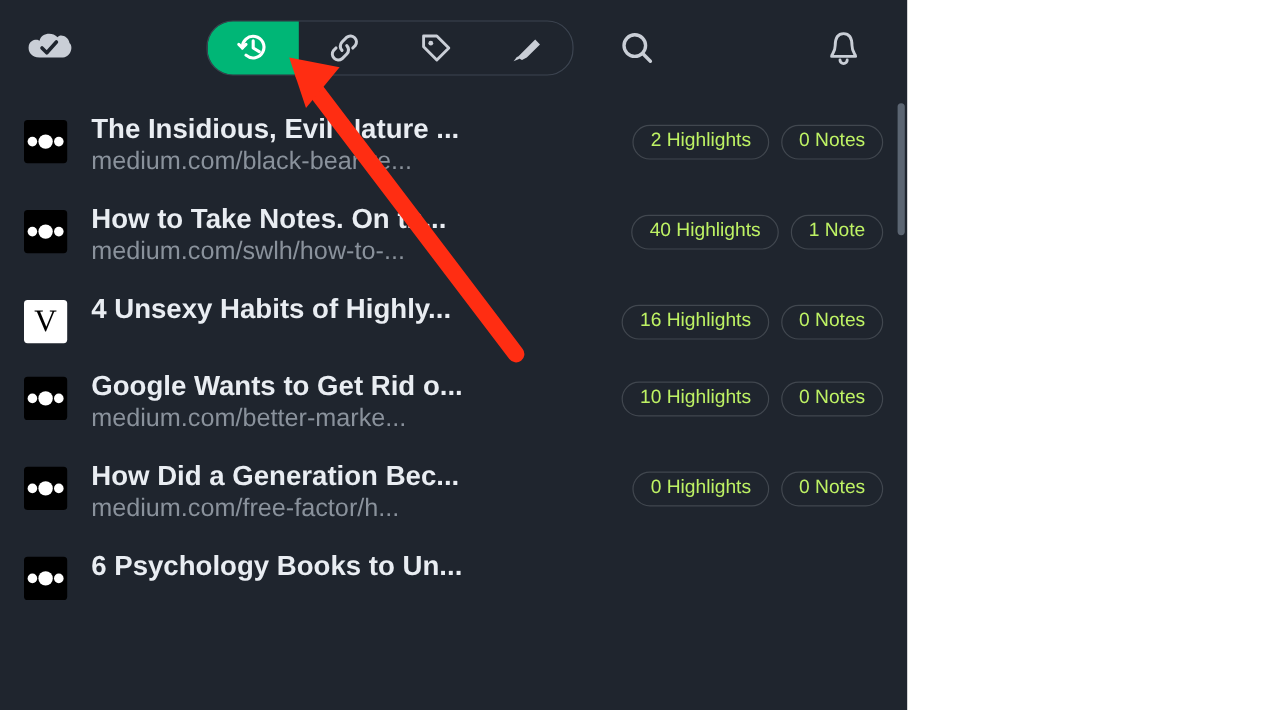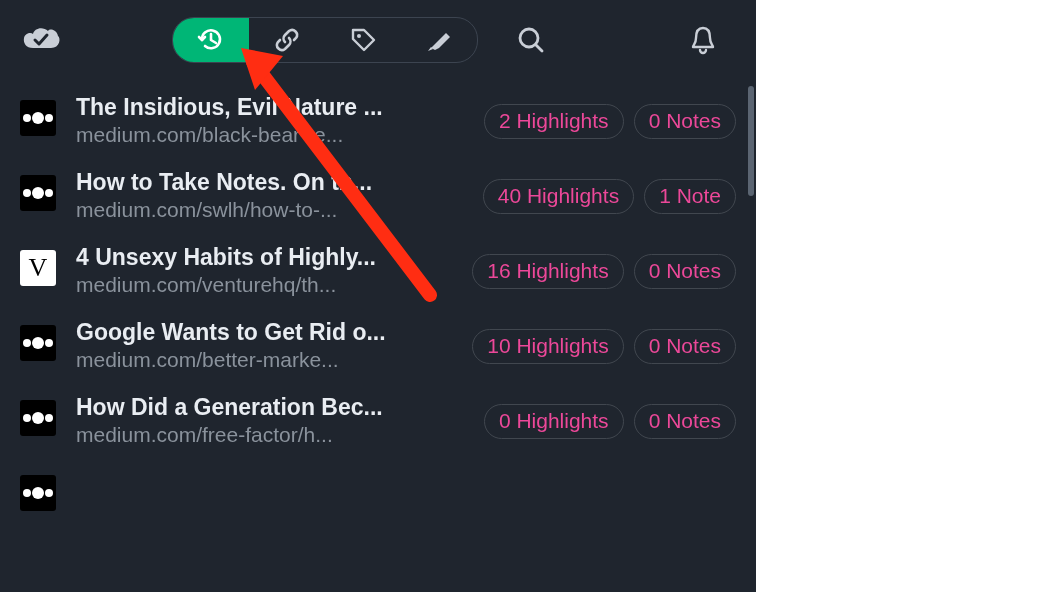--- a/index.html
+++ b/index.html
@@ -135,22 +135,22 @@
   }
   .row-badges {
     display: flex;
     gap: 10px;
     flex-shrink: 0;
     margin-top: 10px;
   }
   .badge {
     border: 1.5px solid #41474f;
     border-radius: 18px;
-    color: #ec4899;
-    font-size: 21px;
+    color: #bef264;
+    font-size: 16px;
     padding: 4px 14px 5px 14px;
     white-space: nowrap;
     cursor: pointer;
   }
   .scroll-thumb {
     position: absolute;
     right: 2px;
     top: 86px;
     width: 6px;
     height: 110px;
@@ -255,21 +255,20 @@
       <div class="row-badges">
         <span class="badge">40 Highlights</span>
         <span class="badge">1 Note</span>
       </div>
     </div>
 
     <div class="row">
       <div class="favicon white">V</div>
       <div class="row-main">
         <div class="row-title">4 Unsexy Habits of Highly...</div>
-        <div class="row-url">medium.com/venturehq/th...</div>
       </div>
       <div class="row-badges">
         <span class="badge">16 Highlights</span>
         <span class="badge">0 Notes</span>
       </div>
     </div>
 
     <div class="row">
       <div class="favicon">
           <div class="favicon-dots">
@@ -308,20 +307,21 @@
 
     <div class="row">
       <div class="favicon">
           <div class="favicon-dots">
             <div class="d1"></div>
             <div class="d2"></div>
             <div class="d3"></div>
           </div>
         </div>
       <div class="row-main">
+        <div class="row-title">6 Psychology Books to Un...</div>
       </div>
     </div>
 
   </div>
 
   <div class="scroll-thumb"></div>
 </div>
 
 <svg class="annotation-arrow" width="210" height="270" viewBox="0 0 210 270">
   <defs>

